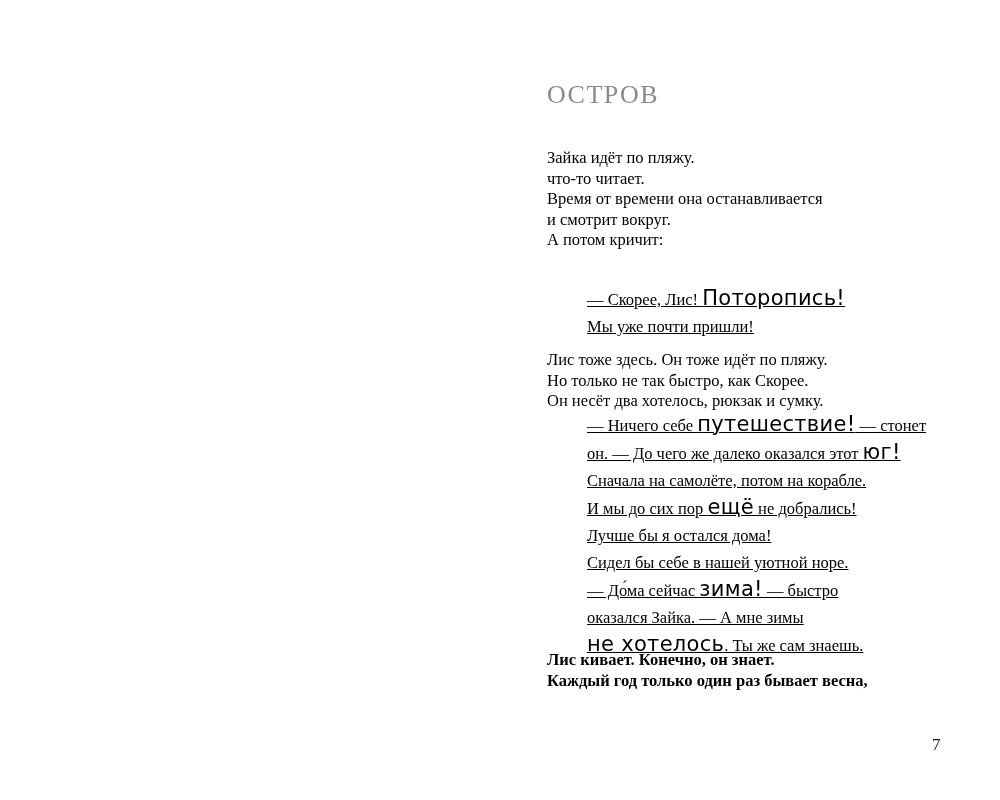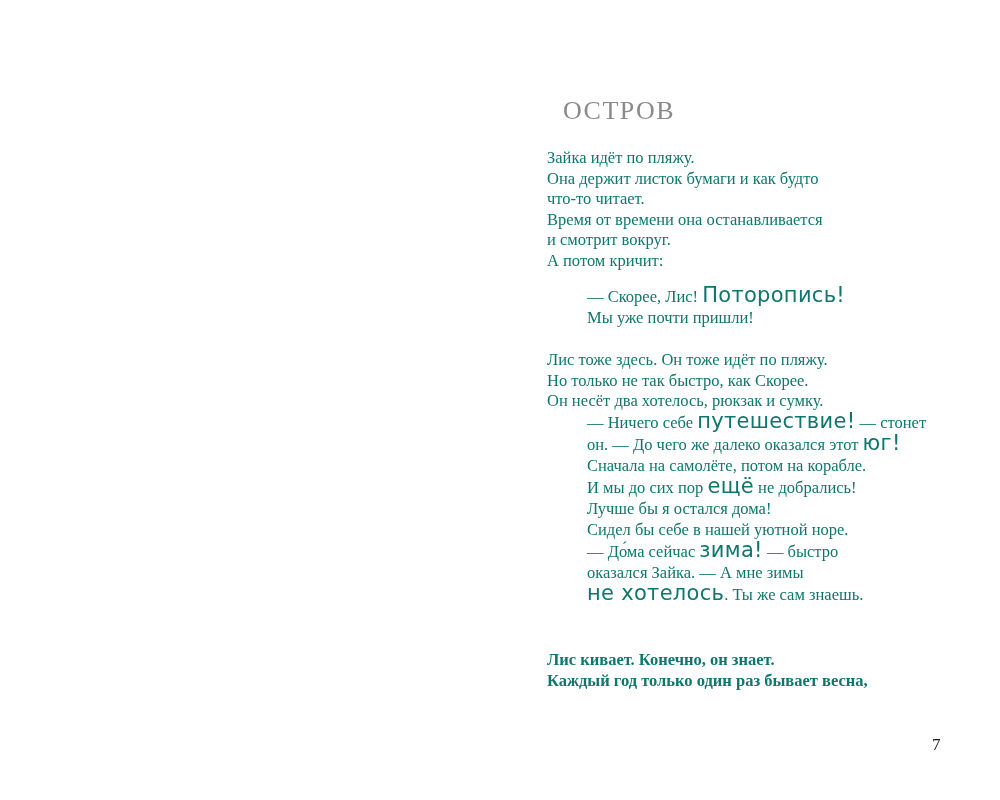--- a/index.html
+++ b/index.html
@@ -31,42 +31,42 @@
       background: #ffffff;
     }
     .chapter-title {
       position: absolute;
       left: 47px;
       top: 80px;
       font-family: "Liberation Serif", serif;
       font-size: 26px;
       letter-spacing: 1.5px;
       color: #8a8a8a;
-      margin: 16px;
+      margin: 0;
       font-weight: normal;
       text-align: center;
     }
     .para {
       position: absolute;
       font-family: "Liberation Serif", serif;
       font-size: 16.5px;
       line-height: 20.5px;
-      color: #0f766e;
+      color: #000000;
       margin: 0;
     }
     .para .line {
       display: block;
       white-space: nowrap;
     }
     .p1 { left: 47px; top: 148px; }
     .p2 { left: 87px; top: 285px; }
     .p3 { left: 47px; top: 350px; }
     .p4 { left: 87px; top: 411px; }
     .p5 { left: 47px; top: 650px; font-weight: bold; }
-    .p4 .line, .p2 .line { line-height: 21px; }
+    .p4 .line, .p2 .line { line-height: 27px; text-decoration: underline; }
     .big {
       font-family: "DejaVu Sans", sans-serif;
       font-size: 21px;
       letter-spacing: 0.3px;
     }
     .page-number {
       position: absolute;
       left: 432px;
       top: 735px;
       font-family: "Liberation Serif", serif;
@@ -80,21 +80,20 @@
 <div class="spread">
 
   <div class="page-left"></div>
 
   <div class="page-right">
 
     <h1 class="chapter-title">ОСТРОВ</h1>
 
     <div class="para p1">
       <span class="line">Зайка идёт по пляжу.</span>
-      <span class="line">Она держит листок бумаги и как будто</span>
       <span class="line">что-то читает.</span>
       <span class="line">Время от времени она останавливается</span>
       <span class="line">и смотрит вокруг.</span>
       <span class="line">А потом кричит:</span>
     </div>
 
     <div class="para p2">
       <span class="line"><span>— Скорее, Лис! </span><span class="big">Поторопись!</span></span>
       <span class="line">Мы уже почти пришли!</span>
     </div>

